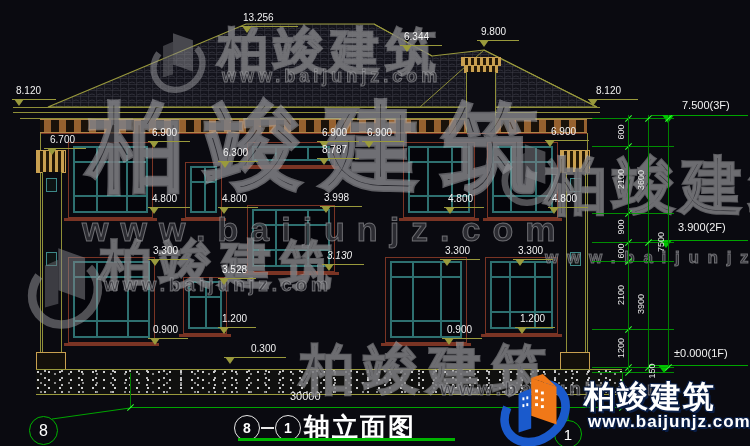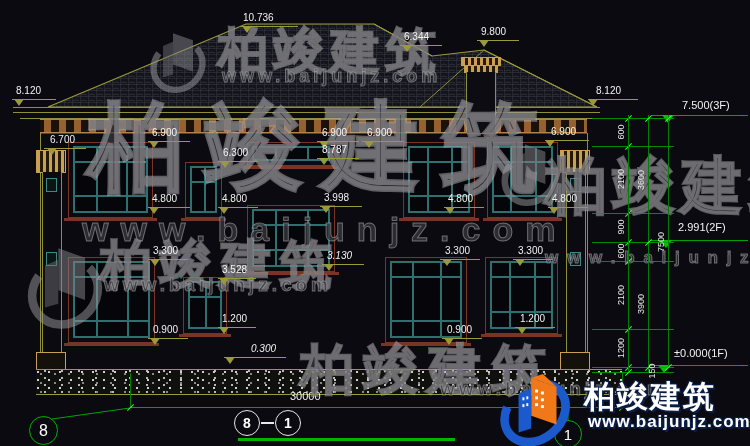--- a/index.html
+++ b/index.html
@@ -205,20 +205,21 @@
   </div>
 
   <div id="title-row">
     <span class="bubble white" style="position:relative;width:24px;height:24px;font-size:14px;font-weight:bold">
       <span>8</span>
     </span>
     <span style="width:13px;height:2px;background:#e8e8e8;margin:0 1px"></span>
     <span class="bubble white" style="position:relative;width:24px;height:24px;font-size:14px;font-weight:bold">
       <span>1</span>
     </span>
+    <span style="font-size:26px;font-weight:bold;letter-spacing:2px;margin-left:3px">轴立面图</span>
   </div>
   <div id="title-underline"></div>
 
   <svg class="abs" width="64" height="76" viewBox="0 0 90 105" style="left:146px;top:24px;opacity:.5">
     <ellipse cx="45" cy="58" rx="36" ry="32" fill="none" stroke="#9a9a9e" stroke-width="9" stroke-dasharray="150 60" transform="rotate(-40 45 58)"></ellipse>
     <polygon points="38,12 66,22 66,66 38,56" fill="#87878c"></polygon>
     <polygon points="24,30 38,24 38,70 24,74" fill="#6f6f74"></polygon>
   </svg>
   <div class="wm" style="left:218px;top:18px;font-size:50px;letter-spacing:6px">柏竣建筑</div>
   <div class="wm url" style="left:222px;top:66px;font-size:18px">www.baijunjz.com</div>
@@ -262,21 +263,21 @@
       <rect x="29" y="31" width="2" height="3"></rect>
         <rect x="33" y="30" width="2" height="3"></rect>
     </g>
   </svg>
   <div class="logo-text" style="left:584px;top:376px;font-size:31px;letter-spacing:2px">柏竣建筑</div>
   <div class="logo-text" style="left:588px;top:412px;font-size:17px;letter-spacing:1px">www.baijunjz.com</div>
 
   <div id="marker-layer" class="abs" style="left:0;top:0;width:750px;height:446px">
       <div class="ln" style="left: 240px; top: 26px; width: 58px;"></div>
       <div class="tri" style="left: 242px; top: 26px;"></div>
-      <div class="ann" style="left: 243px; top: 12px;">10.736</div>
+      <div class="ann" style="left: 243px; top: 12px;">13.256</div>
       <div class="ln" style="left: 400px; top: 45px; width: 42px;"></div>
       <div class="tri" style="left: 402px; top: 45px;"></div>
       <div class="ann" style="left: 404px; top: 31px;">6.344</div>
       <div class="ln" style="left: 477px; top: 40px; width: 42px;"></div>
       <div class="tri" style="left: 479px; top: 40px;"></div>
       <div class="ann" style="left: 481px; top: 26px; text-align: center;">9.800</div>
       <div class="ln" style="left: 12px; top: 99px; width: 44px;"></div>
       <div class="tri" style="left: 14px; top: 99px;"></div>
       <div class="ann" style="left: 16px; top: 85px;">8.120</div>
       <div class="ln" style="left: 588px; top: 99px; width: 50px;"></div>
@@ -340,27 +341,27 @@
       <div class="tri" style="left: 150px; top: 338px;"></div>
       <div class="ann" style="left: 153px; top: 324px;">0.900</div>
       <div class="ln" style="left: 442px; top: 338px; width: 40px;"></div>
       <div class="tri" style="left: 444px; top: 338px;"></div>
       <div class="ann" style="left: 447px; top: 324px;">0.900</div>
       <div class="ln" style="left: 515px; top: 327px; width: 40px;"></div>
       <div class="tri" style="left: 517px; top: 327px;"></div>
       <div class="ann" style="left: 520px; top: 313px;">1.200</div>
       <div class="ln" style="left: 224px; top: 357px; width: 62px;"></div>
       <div class="tri" style="left: 225px; top: 357px;"></div>
-      <div class="ann" style="left: 251px; top: 343px; font-style: italic;">0.300</div>
+      <div class="ann" style="left: 251px; top: 343px;">0.300</div>
       <div class="ln g" style="left: 652px; top: 115px; width: 96px;"></div>
       <div class="tri g" style="left: 662px; top: 115px;"></div>
       <div class="ann big" style="left: 682px; top: 99px;">7.500(3F)</div>
       <div class="ln g" style="left: 650px; top: 240px; width: 98px;"></div>
       <div class="tri g" style="left: 660px; top: 240px;"></div>
-      <div class="ann big" style="left: 678px; top: 221px;">2.991(2F)</div>
+      <div class="ann big" style="left: 678px; top: 221px;">3.900(2F)</div>
       <div class="ln g" style="left: 648px; top: 365px; width: 100px;"></div>
       <div class="tri g" style="left: 658px; top: 365px;"></div>
       <div class="ann big" style="left: 674px; top: 347px;">±0.000(1F)</div>
       <div class="ln g" style="left: 592px; top: 118px; width: 82px; opacity: 0.85;"></div>
       <div class="tick" style="left: 624px; top: 118px;"></div>
       <div class="ln g" style="left: 592px; top: 146px; width: 82px; opacity: 0.85;"></div>
       <div class="tick" style="left: 624px; top: 146px;"></div>
       <div class="ln g" style="left: 592px; top: 213px; width: 82px; opacity: 0.85;"></div>
       <div class="tick" style="left: 624px; top: 213px;"></div>
       <div class="ln g" style="left: 592px; top: 242px; width: 82px; opacity: 0.85;"></div>

